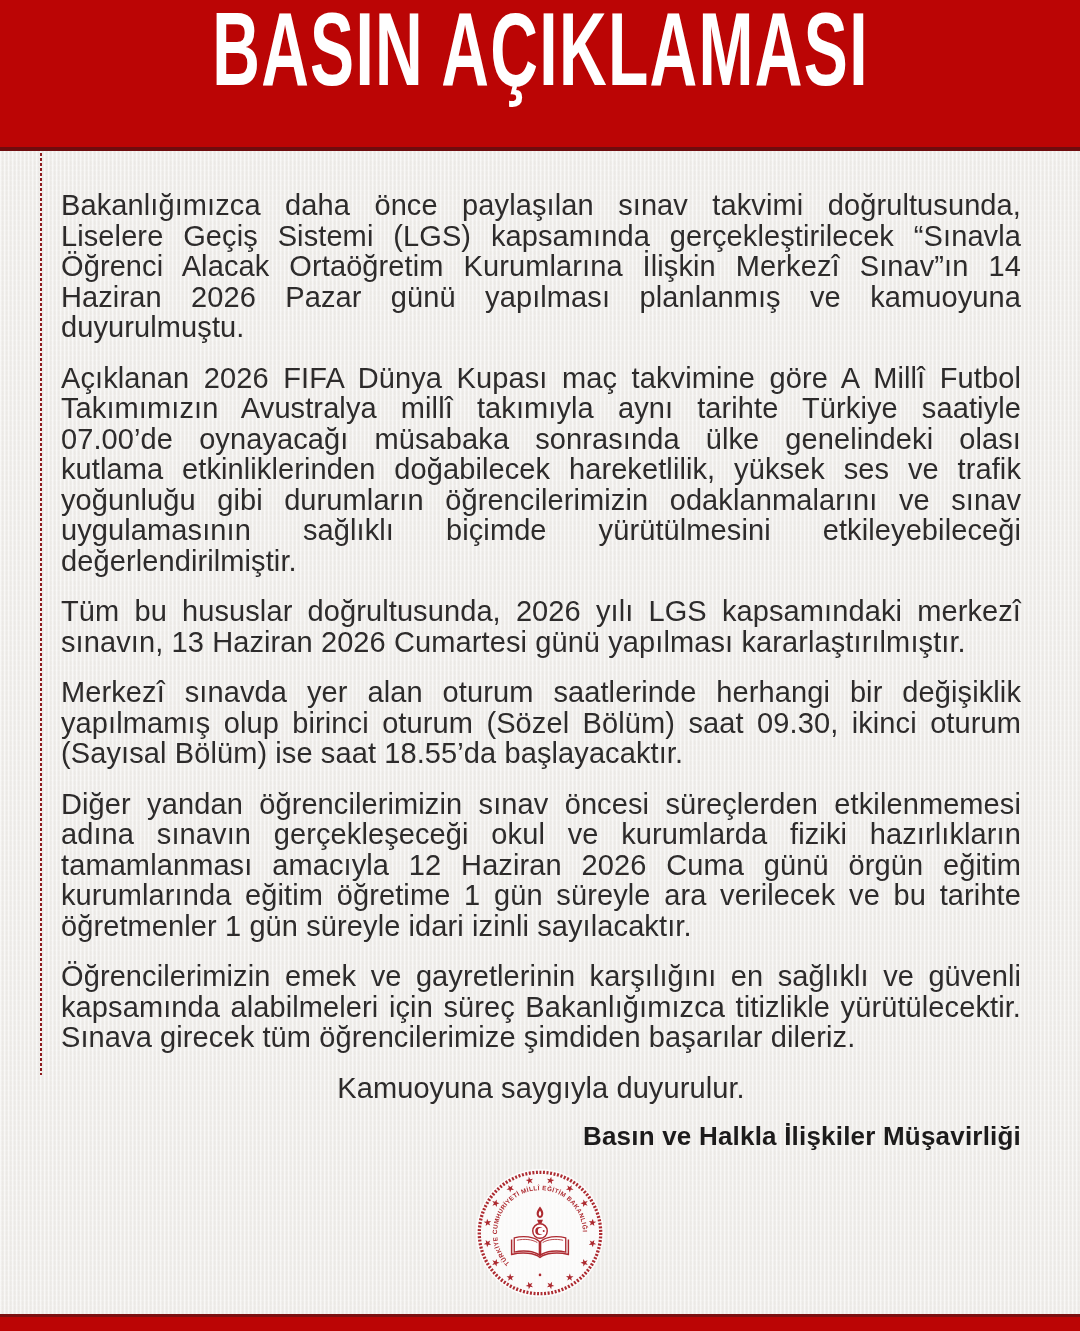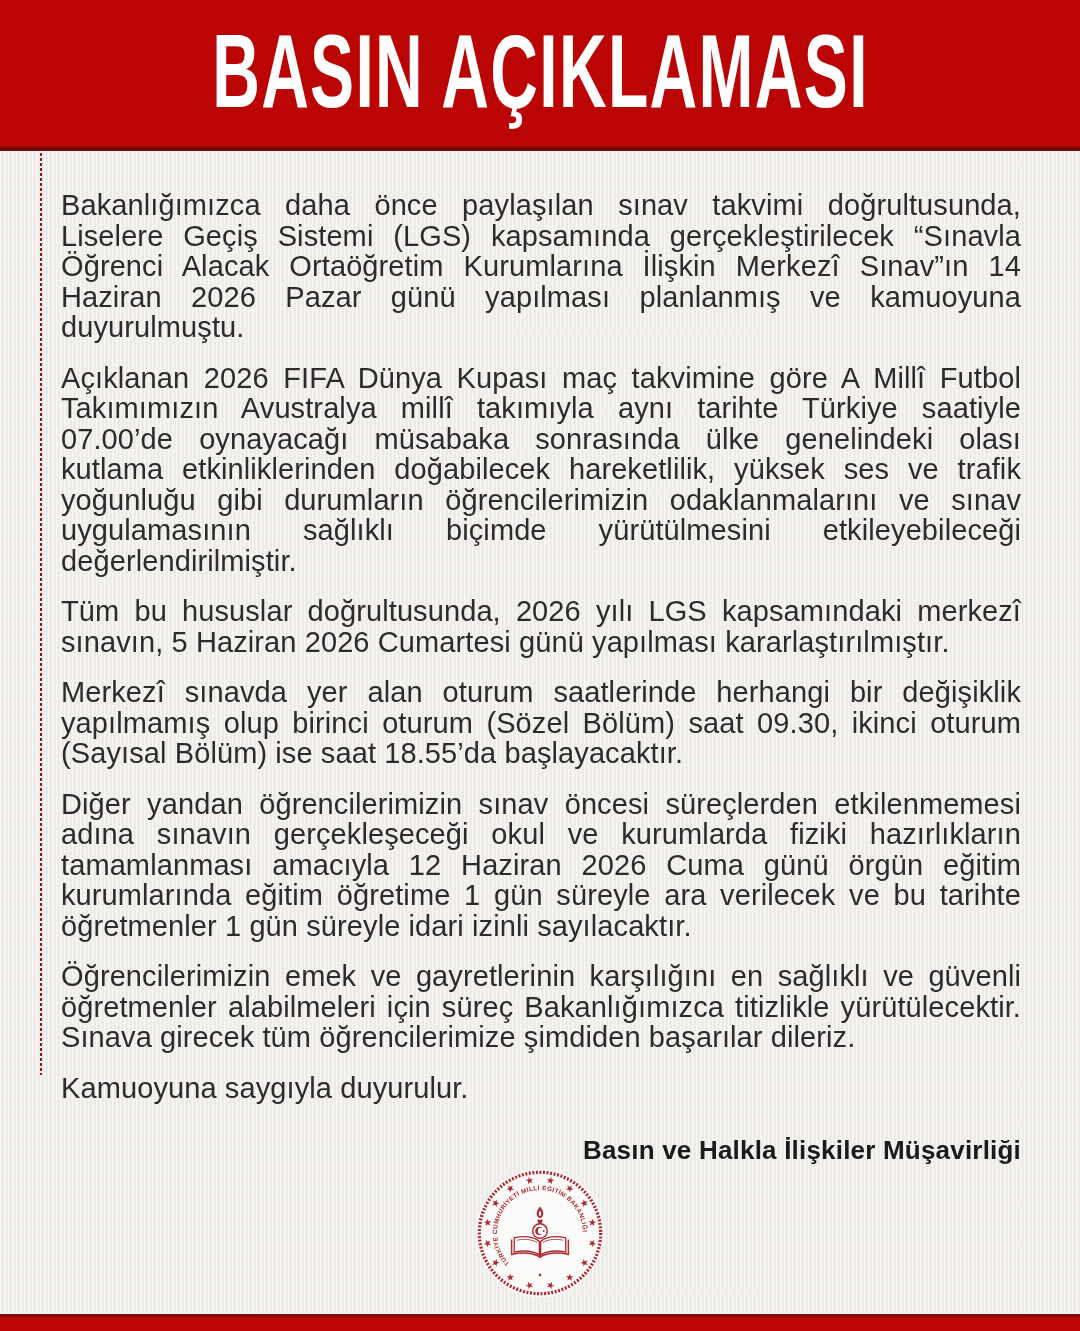--- a/index.html
+++ b/index.html
@@ -17,21 +17,21 @@
       repeating-linear-gradient(0deg,
         rgba(255,255,255,0.20) 0px, rgba(233,230,226,0.18) 2px, rgba(240,238,235,0) 5px);
     font-family:"Liberation Sans", sans-serif;
   }
 
   
   .banner {
     height:151px;
     background:#bb0505;
     border-bottom:4px solid #6f0c0e;
-    display:flex; align-items:center; justify-content:center;
+    display:flex; justify-content:center;
     overflow:hidden;
   }
   .banner h1 {
     color:#ffffff;
     font-size:100px;
     font-weight:bold;
     letter-spacing:2px;
     white-space:nowrap;
     transform:scaleX(0.66) scaleY(1.04);
     transform-origin:center center;
@@ -54,23 +54,23 @@
     left:61px; right:59px; top:190px;
     color:#2d2b2b;
   }
   .content p {
     font-size:29px;
     line-height:30.5px;
     text-align:justify;
     margin-bottom:20px;
     letter-spacing:0.1px;
   }
-  .content p.closing { text-align:left; margin-bottom:0; }
+  .content p.closing { text-align:center; margin-bottom:0; }
   .signature {
-    margin-top:32px;
+    margin-top:18px;
     text-align:right;
     font-size:26px;
     font-weight:bold;
     color:#1c1b1b;
     letter-spacing:0.2px;
   }
 
   
   .seal-wrap {
     position:absolute;
@@ -96,24 +96,24 @@
 
   <header class="banner">
     <h1>BASIN AÇIKLAMASI</h1>
   </header>
 
   <div class="left-rule"></div>
 
   <main class="content">
     <p>Bakanlığımızca daha önce paylaşılan sınav takvimi doğrultusunda, Liselere Geçiş Sistemi (LGS) kapsamında gerçekleştirilecek “Sınavla Öğrenci Alacak Ortaöğretim Kurumlarına İlişkin Merkezî Sınav”ın 14 Haziran 2026 Pazar günü yapılması planlanmış ve kamuoyuna duyurulmuştu.</p>
     <p>Açıklanan 2026 FIFA Dünya Kupası maç takvimine göre A Millî Futbol Takımımızın Avustralya millî takımıyla aynı tarihte Türkiye saatiyle 07.00’de oynayacağı müsabaka sonrasında ülke genelindeki olası kutlama etkinliklerinden doğabilecek hareketlilik, yüksek ses ve trafik yoğunluğu gibi durumların öğrencilerimizin odaklanmalarını ve sınav uygulamasının sağlıklı biçimde yürütülmesini etkileyebileceği değerlendirilmiştir.</p>
-    <p>Tüm bu hususlar doğrultusunda, 2026 yılı LGS kapsamındaki merkezî sınavın, 5 Haziran 2026 Cumartesi günü yapılması kararlaştırılmıştır.</p>
+    <p>Tüm bu hususlar doğrultusunda, 2026 yılı LGS kapsamındaki merkezî sınavın, 13 Haziran 2026 Cumartesi günü yapılması kararlaştırılmıştır.</p>
     <p>Merkezî sınavda yer alan oturum saatlerinde herhangi bir değişiklik yapılmamış olup birinci oturum (Sözel Bölüm) saat 09.30, ikinci oturum (Sayısal Bölüm) ise saat 18.55’da başlayacaktır.</p>
     <p>Diğer yandan öğrencilerimizin sınav öncesi süreçlerden etkilenmemesi adına sınavın gerçekleşeceği okul ve kurumlarda fiziki hazırlıkların tamamlanması amacıyla 12 Haziran 2026 Cuma günü örgün eğitim kurumlarında eğitim öğretime 1 gün süreyle ara verilecek ve bu tarihte öğretmenler 1 gün süreyle idari izinli sayılacaktır.</p>
-    <p>Öğrencilerimizin emek ve gayretlerinin karşılığını en sağlıklı ve güvenli öğretmenler alabilmeleri için süreç Bakanlığımızca titizlikle yürütülecektir. Sınava girecek tüm öğrencilerimize şimdiden başarılar dileriz.</p>
+    <p>Öğrencilerimizin emek ve gayretlerinin karşılığını en sağlıklı ve güvenli kapsamında alabilmeleri için süreç Bakanlığımızca titizlikle yürütülecektir. Sınava girecek tüm öğrencilerimize şimdiden başarılar dileriz.</p>
     <p class="closing">Kamuoyuna saygıyla duyurulur.</p>
     <div class="signature">Basın ve Halkla İlişkiler Müşavirliği</div>
   </main>
 
   <div class="seal-wrap">
     <svg viewBox="0 0 200 200" xmlns="http://www.w3.org/2000/svg">
       <defs>
         <path id="sealstar" d="M0,-6 L1.41,-1.94 L5.71,-1.85 L2.28,0.74 L3.53,4.85 L0,2.4 L-3.53,4.85 L-2.28,0.74 L-5.71,-1.85 L-1.41,-1.94 Z"></path>
         <path id="ringPath" d="M 54.04,145.96 A 65,65 0 1 1 145.96,145.96"></path>
       </defs>

